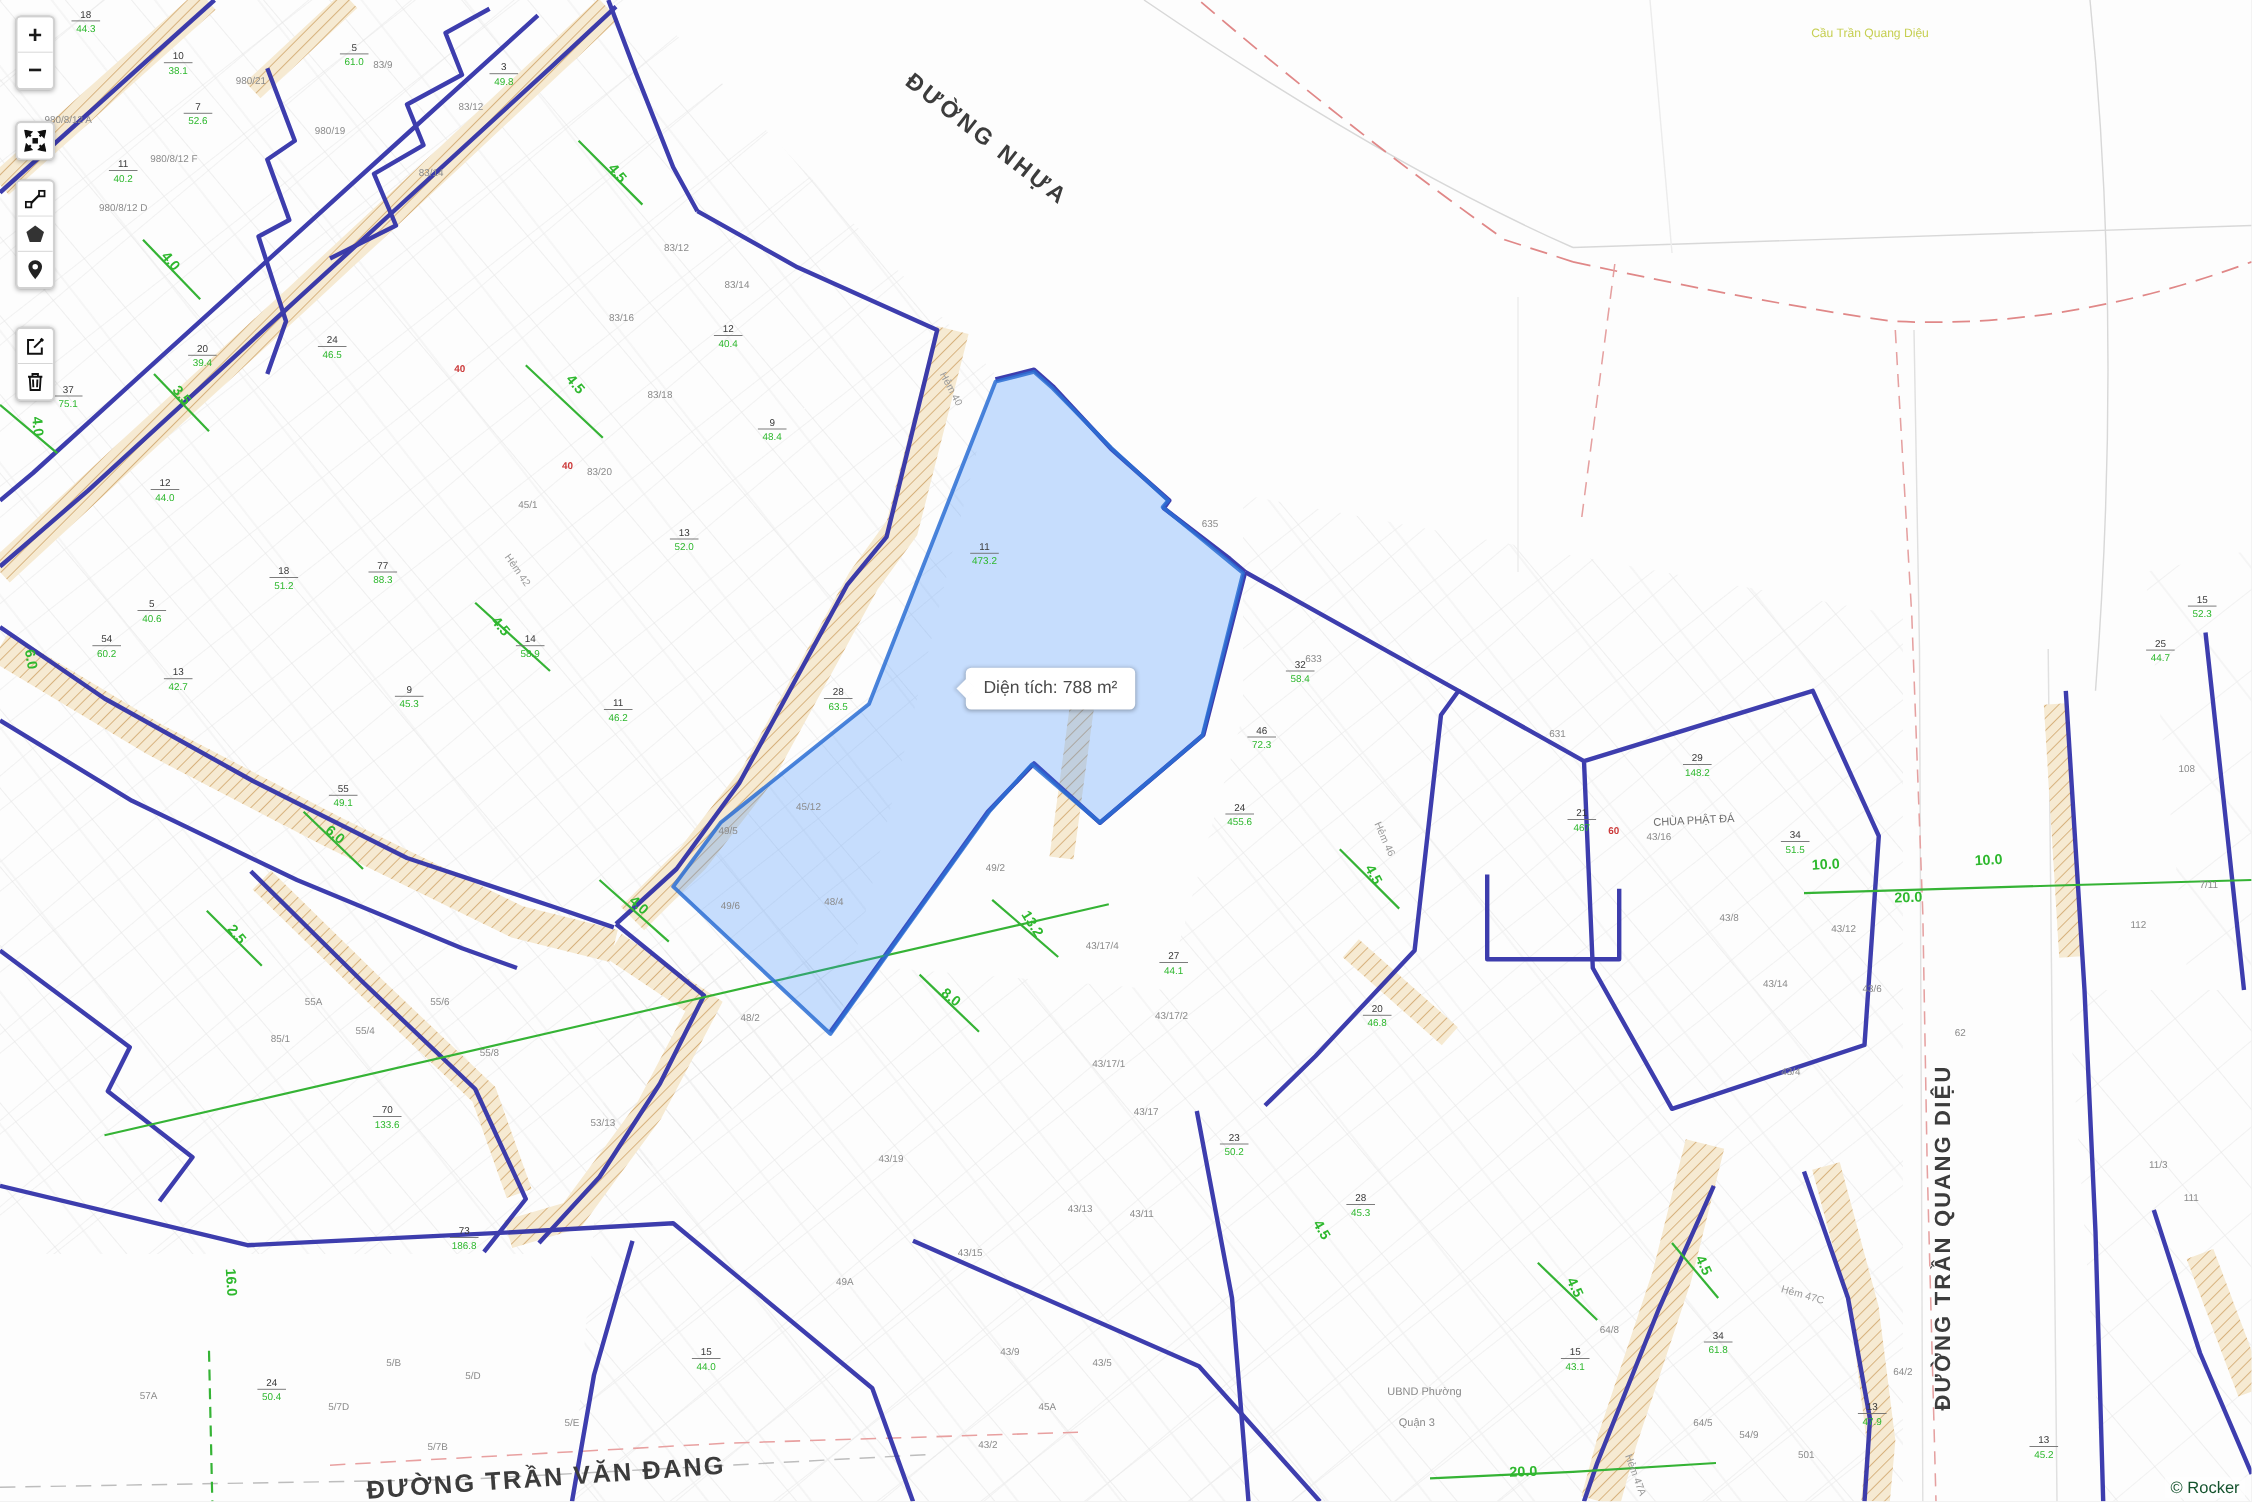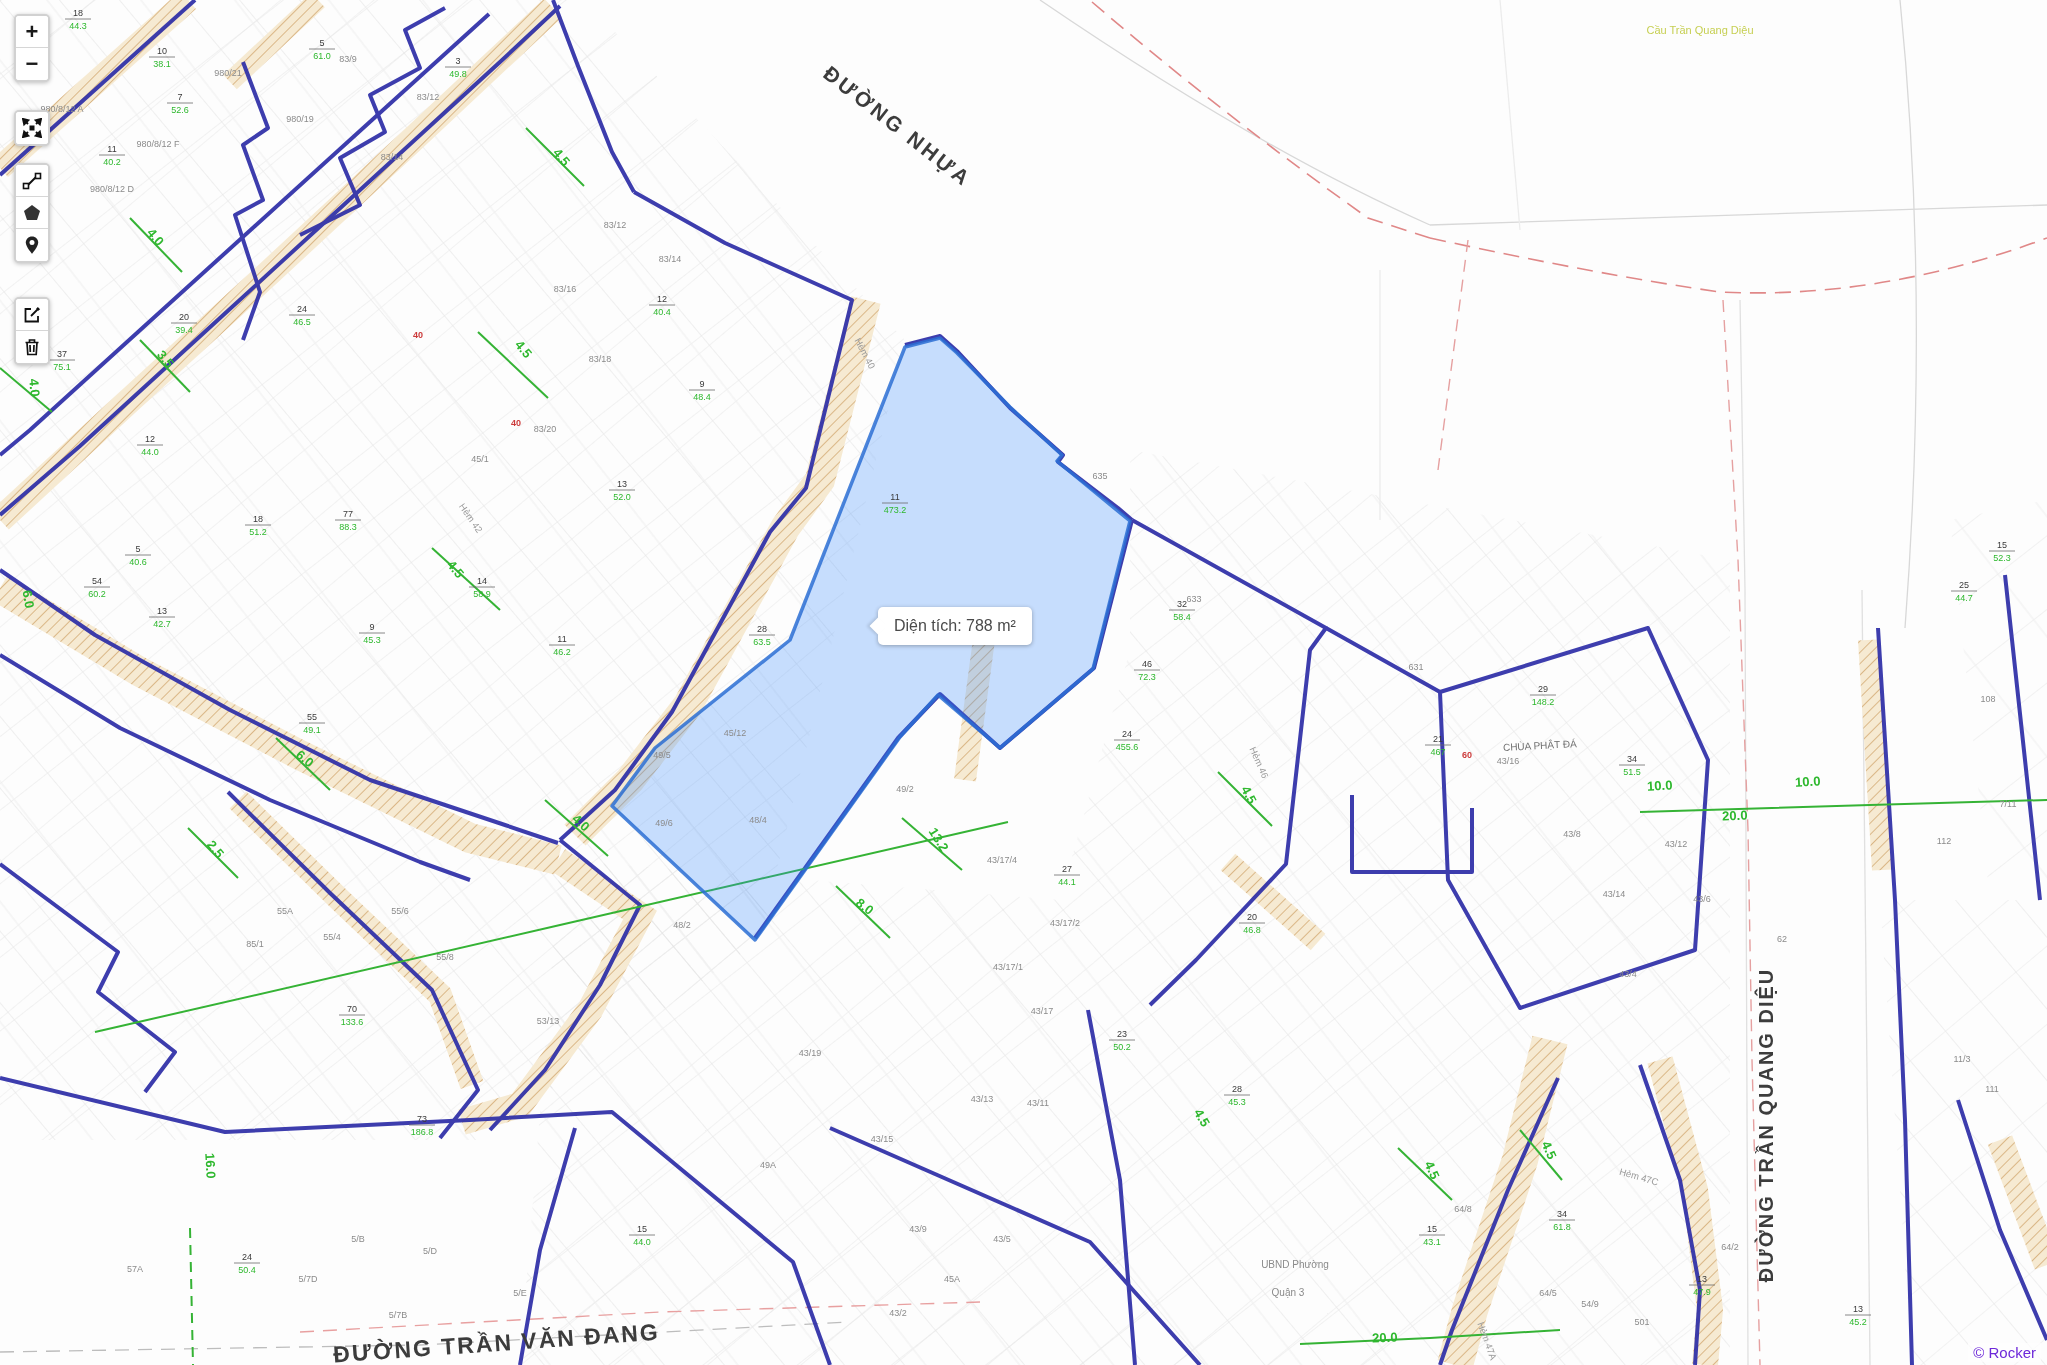--- a/index.html
+++ b/index.html
@@ -551,16 +551,16 @@
         <line x1="3.5" y1="5.5" x2="16.5" y2="5.5"></line>
         <path d="M7.5,5 L7.5,3 L12.5,3 L12.5,5"></path>
         <path d="M5,5.5 L5.8,17.5 L14.2,17.5 L15,5.5"></path>
         <line x1="8" y1="8" x2="8.3" y2="15"></line>
         <line x1="12" y1="8" x2="11.7" y2="15"></line>
       </svg>
     </button>
   </div>
 
   <div class="attribution">
-    <a style="color:#6d28d9;text-decoration:none;">© Rocker</a>
+    <a style="color:#14532d;text-decoration:none;">© Rocker</a>
   </div>
 
 </div>
 
 </body></html>

